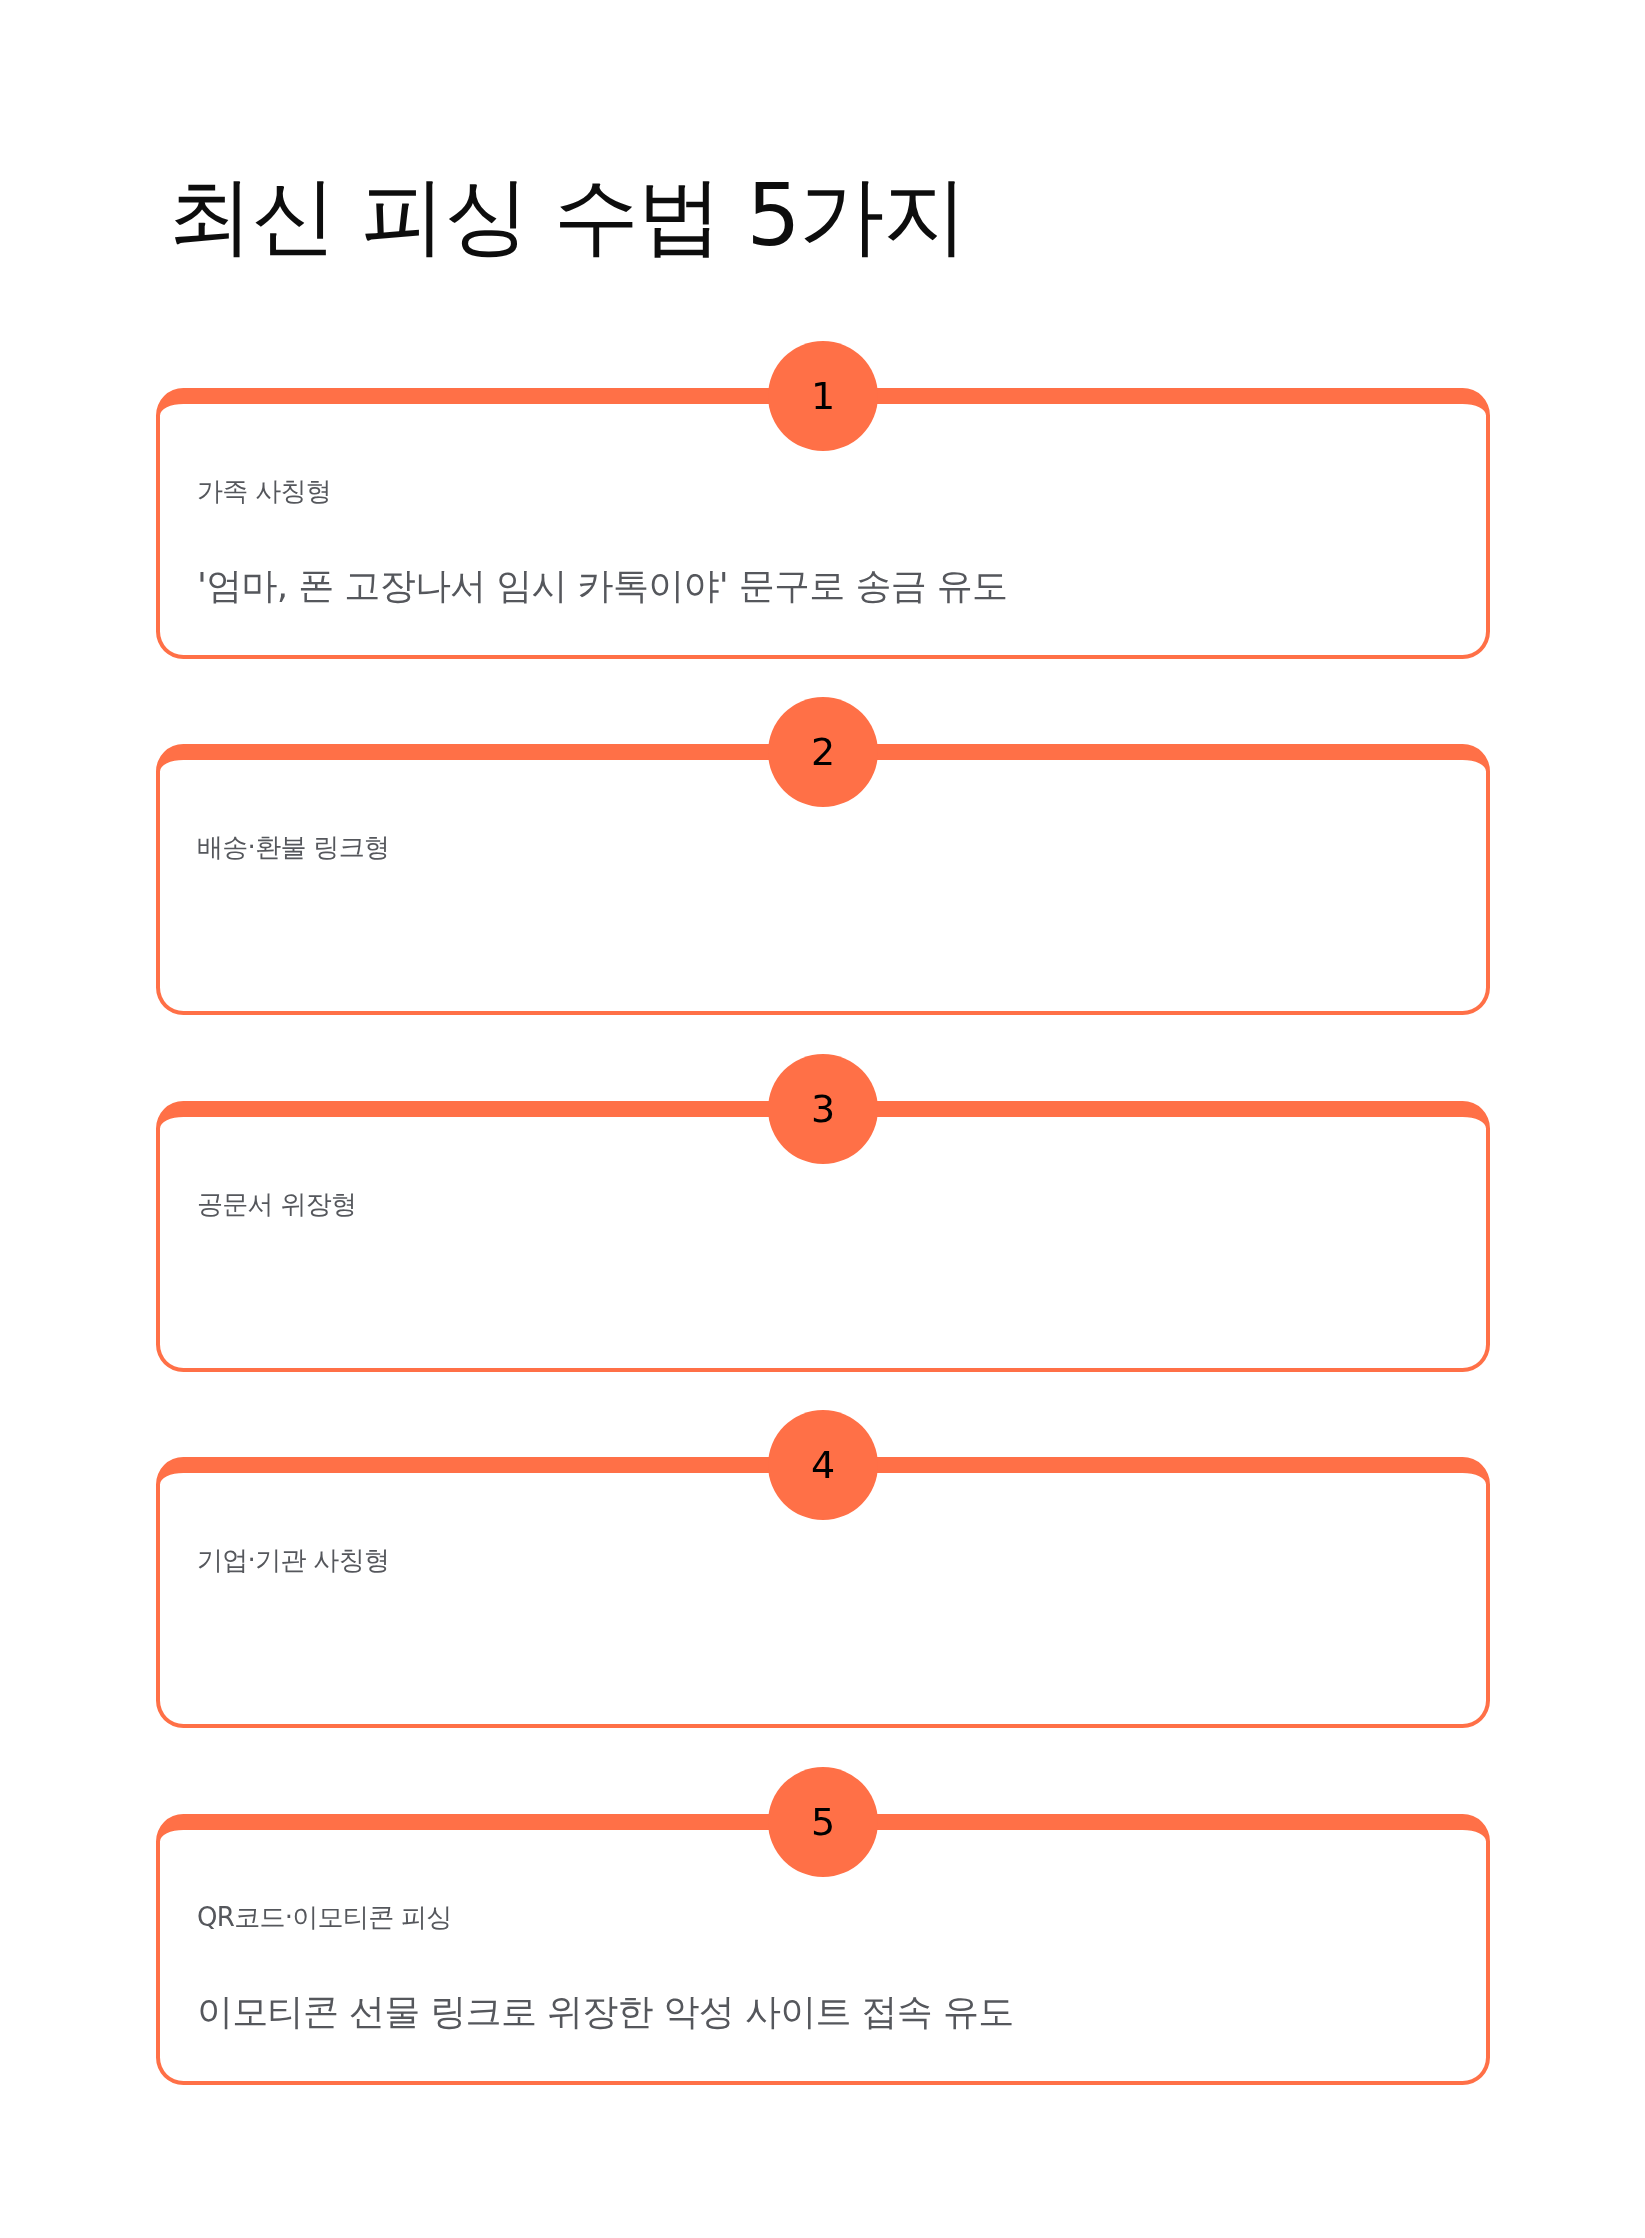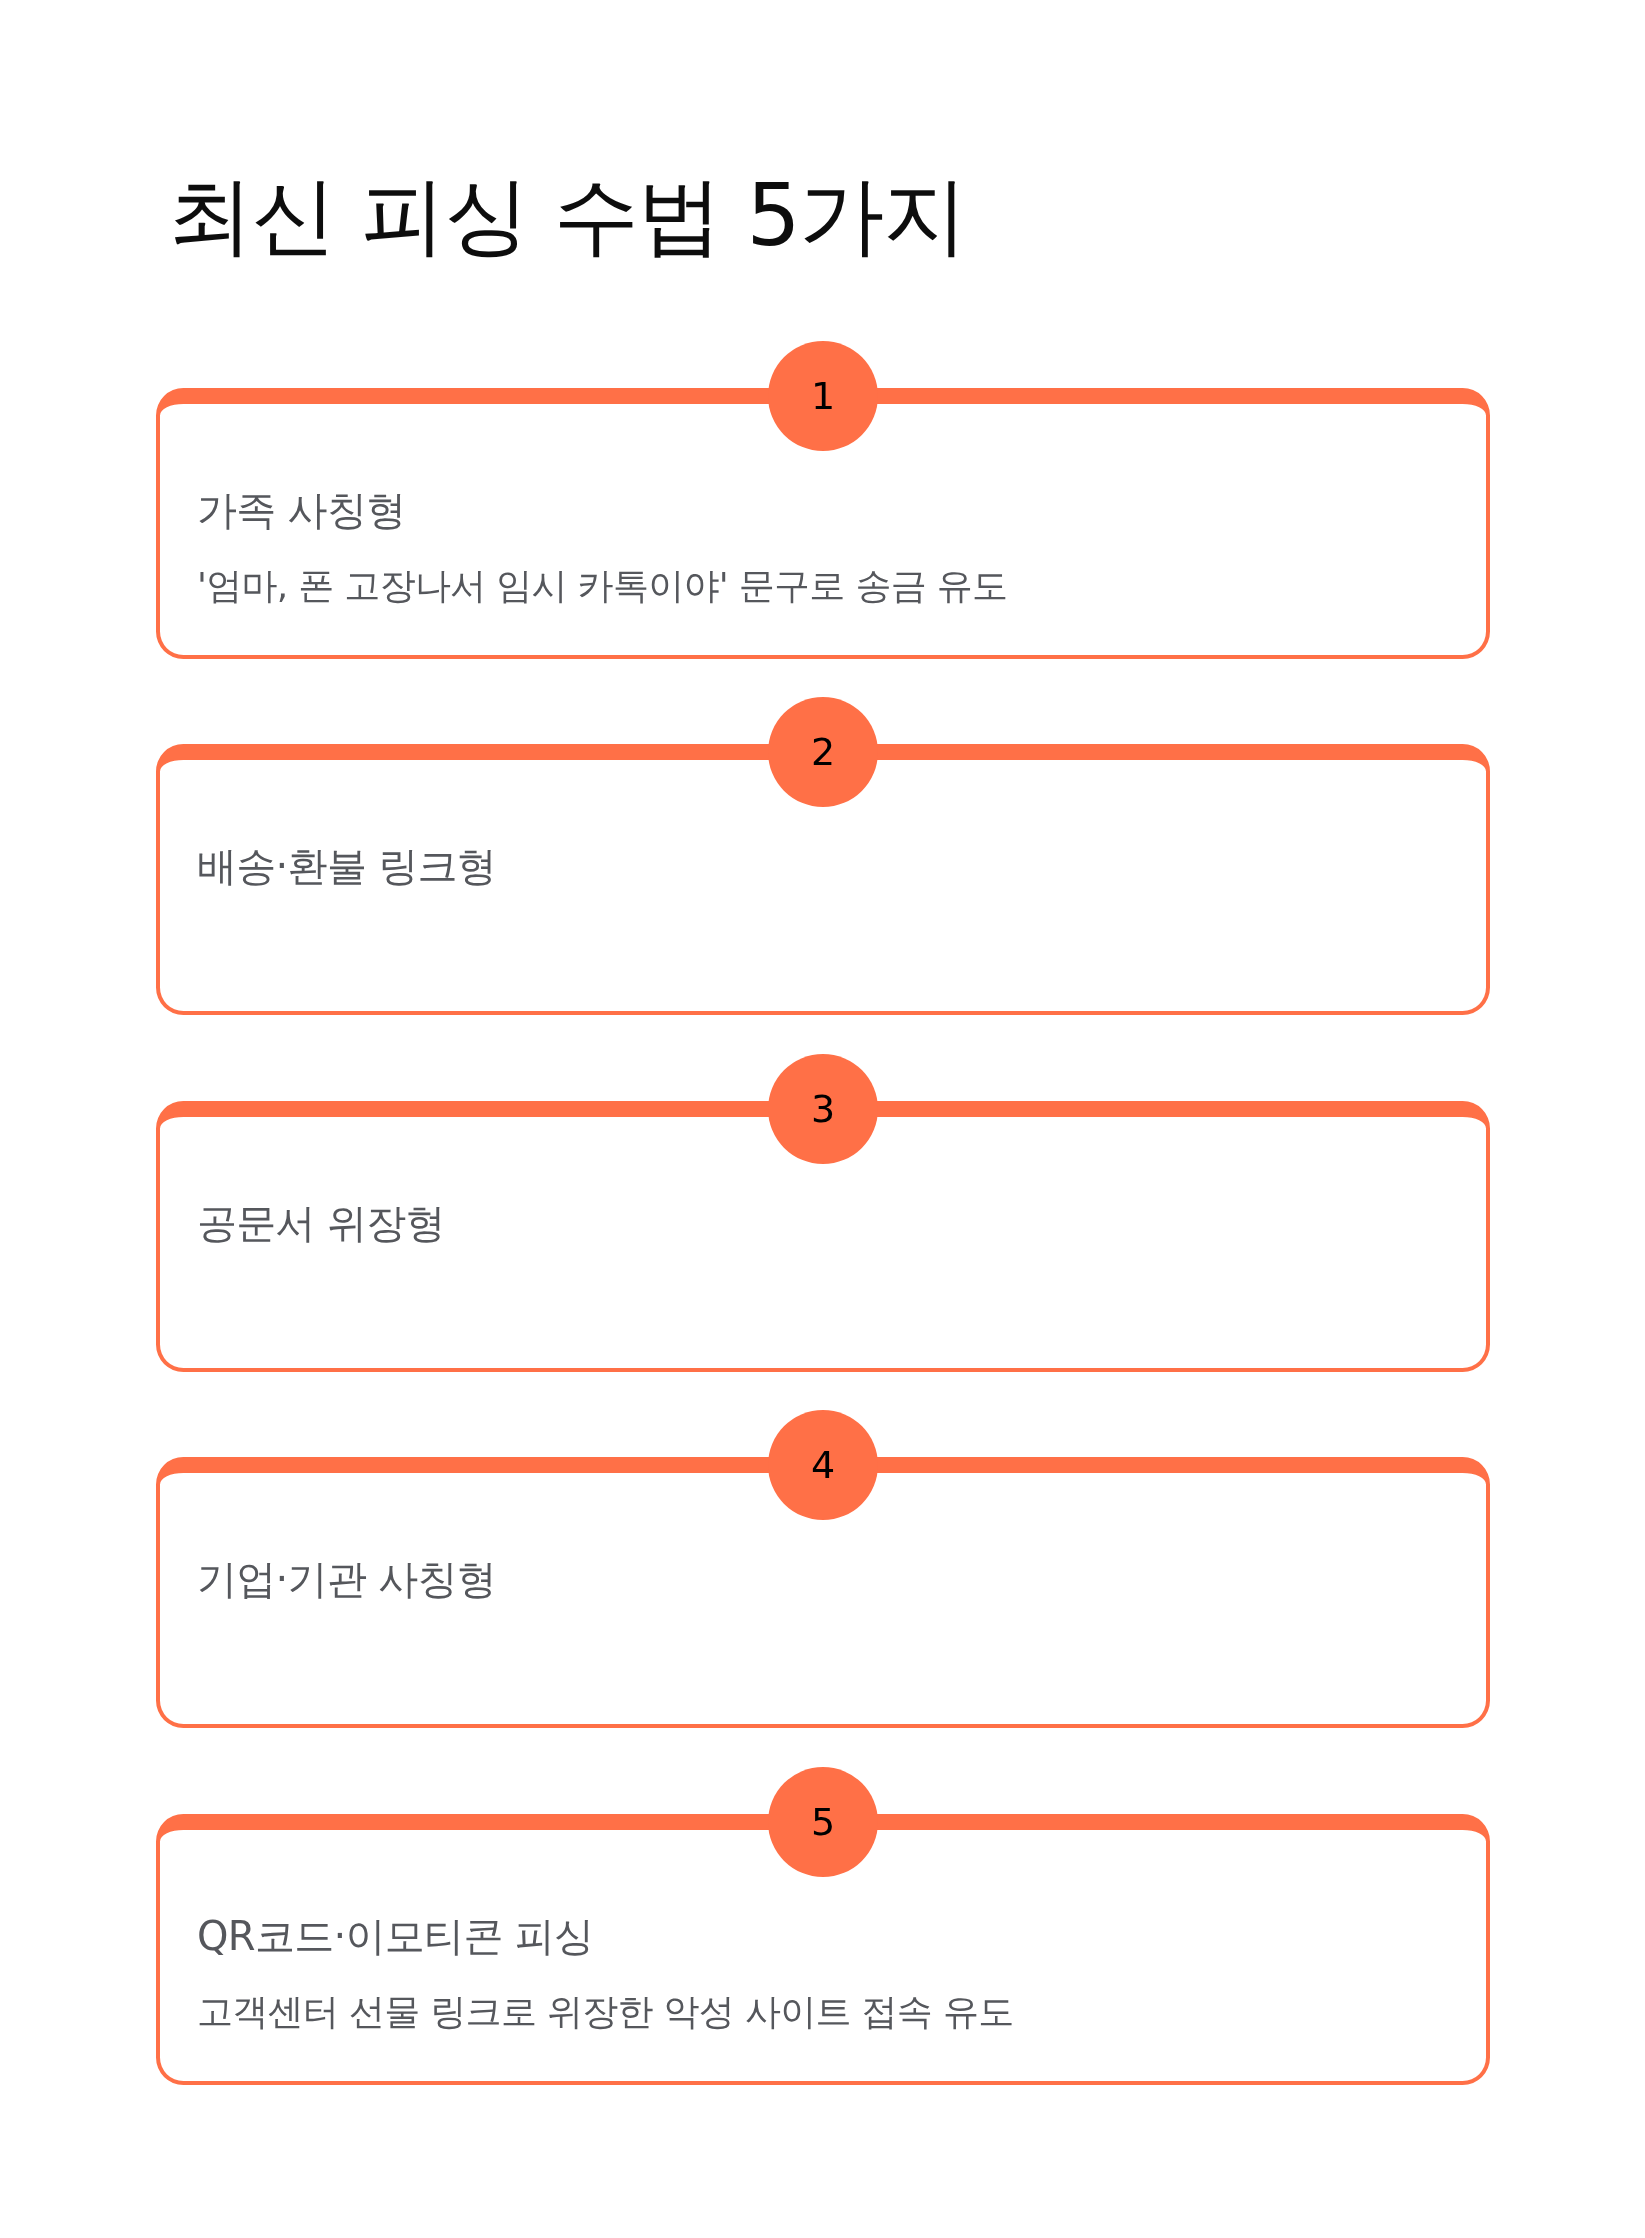--- a/index.html
+++ b/index.html
@@ -5,21 +5,21 @@
   html, body { margin:0; padding:0; background:#ffffff; }
   body { width:1645px; height:2239px; position:relative; overflow:hidden;
          font-family:"DejaVu Sans", "Liberation Sans", sans-serif; }
   .page-title { position:absolute; left:156px; top:149px; font-size:85px; line-height:110px;
                 color:#0d0d0d; font-weight:400; letter-spacing:-1.4px; margin:12px; white-space:nowrap; }
   .card { position:absolute; left:156px; width:1334px; height:271px; box-sizing:border-box;
           border:4.1px solid #FF7047; border-top:16.5px solid #FF7047; border-radius:27.4px; background:#fff; }
   .badge { position:absolute; left:50%; top:-8.2px; width:110px; height:110px; margin-left:-55px; margin-top:-55px;
            border-radius:50%; background:#FF7047; display:flex; align-items:center; justify-content:center;
            font-size:38px; color:#000; }
-  .card-title { position:absolute; left:37px; top:82px; font-size:40px; line-height:48px; color:#55575C;
+  .card-title { position:absolute; left:37px; top:63px; font-size:26px; line-height:48px; color:#55575C;
                 white-space:nowrap; letter-spacing:-0.7px; }
   .card-desc { position:absolute; left:37px; top:163px; font-size:36px; line-height:38px; color:#55575C;
                white-space:nowrap; letter-spacing:-0.7px; }
 </style>
 </head>
 <body>
 
 <h1 class="page-title">최신 피싱 수법 5가지</h1>
 
 <div class="card" style="top:388px;">
@@ -39,15 +39,15 @@
 </div>
 
 <div class="card" style="top:1457px;">
   <div class="badge">4</div>
   <div class="card-title">기업·기관 사칭형</div>
 </div>
 
 <div class="card" style="top:1814px;">
   <div class="badge">5</div>
   <div class="card-title">QR코드·이모티콘 피싱</div>
-  <div class="card-desc">고객센터 선물 링크로 위장한 악성 사이트 접속 유도</div>
+  <div class="card-desc">이모티콘 선물 링크로 위장한 악성 사이트 접속 유도</div>
 </div>
 
 
 </body></html>

